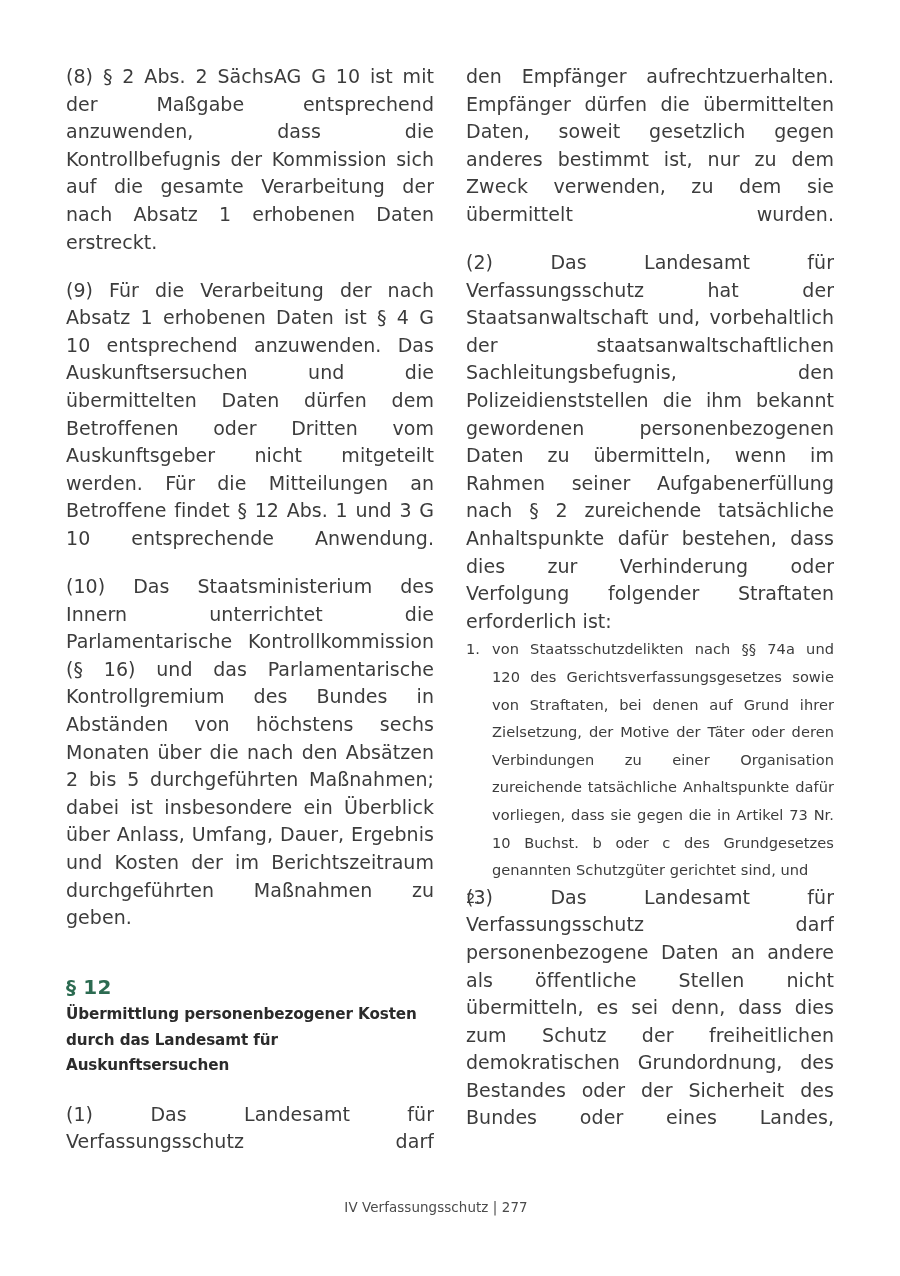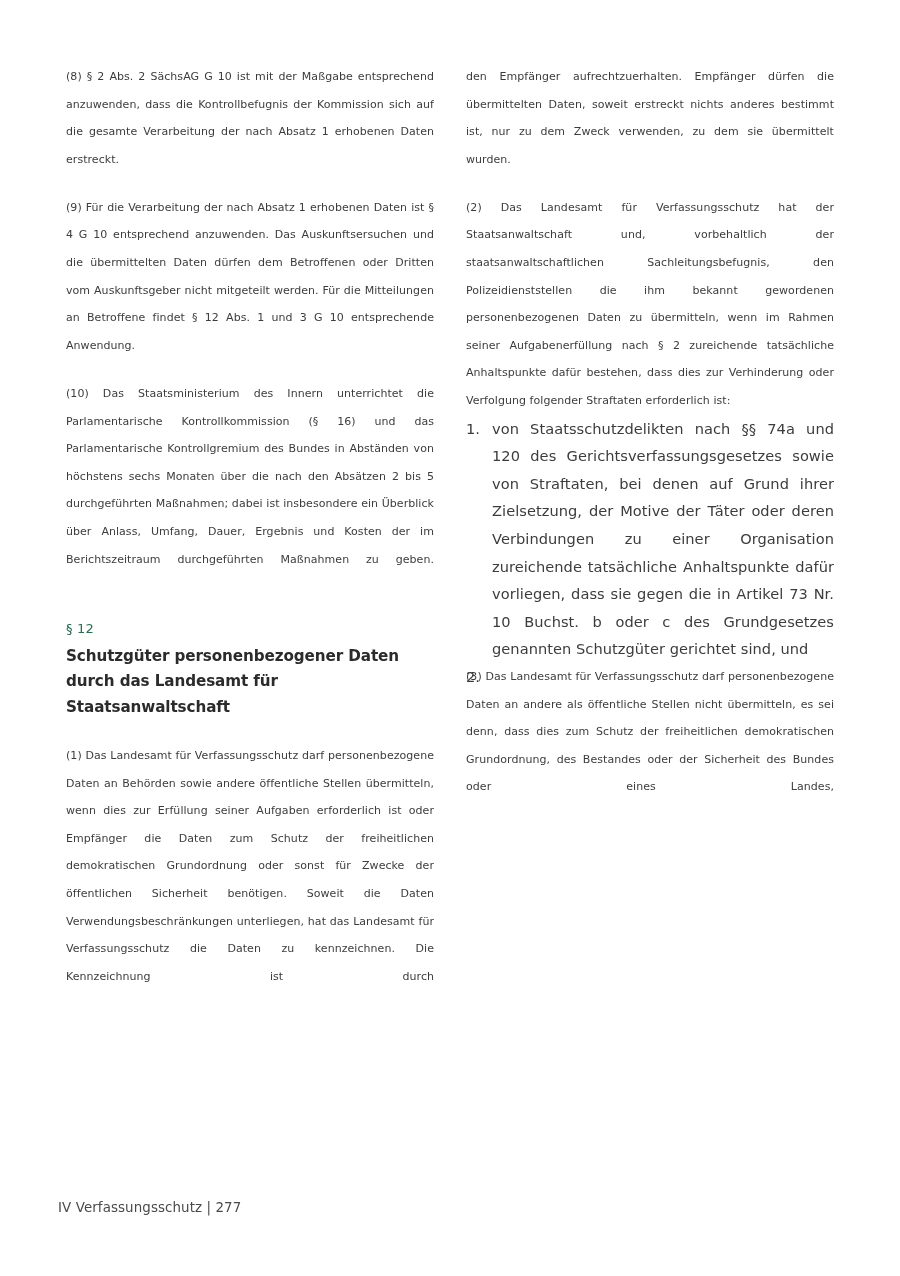--- a/index.html
+++ b/index.html
@@ -35,21 +35,21 @@
   }
 
   .col {
     width: 368px;
     height: 1095px;
     overflow: hidden;
   }
 
   p.body-par {
     margin: 0 0 20.5px 0;
-    font-size: 11px;
+    font-size: 19px;
     line-height: 27.6px;
     text-align: justify;
     text-justify: inter-word;
     letter-spacing: 0.05px;
     color: #3c3c3c;
     -webkit-hyphens: none;
     hyphens: none;
   }
   p.body-par.tight {
     margin-bottom: 0;
@@ -59,23 +59,23 @@
   p.full-justify {
     text-align-last: justify;
   }
 
   .section-head {
     margin: 0;
     padding: 0;
   }
   .sec-num {
     display: block;
-    font-size: 13px;
+    font-size: 20px;
     line-height: 24px;
-    font-weight: 400;
+    font-weight: 700;
     color: #2c6b51;
     letter-spacing: 0.2px;
     margin-bottom: 3px;
   }
   .sec-title {
     display: block;
     font-size: 15.2px;
     line-height: 25.5px;
     font-weight: 600;
     color: #2b2b2b;
@@ -108,24 +108,24 @@
   ol.num-list > li .marker {
     position: absolute;
     left: 0;
     top: 0;
     width: 22px;
     text-align: left;
   }
 
   .footer {
     position: absolute;
-    left: 58px;
+    left: 52px;
     top: 1198px;
     width: 768px;
-    text-align: left;
+    text-align: center;
     font-size: 13.4px;
     line-height: 20px;
     color: #4a4a4a;
     letter-spacing: 0.1px;
   }
 </style>
 </head>
 <body>
 
 <div class="page">
@@ -138,32 +138,32 @@
 
       <p class="body-par full-justify">(9) Für die Verarbeitung der nach Absatz 1 erhobenen Daten ist § 4 G 10 entsprechend anzuwenden. Das Auskunftsersuchen und die übermittelten Daten dürfen dem Betroffenen oder Dritten vom Auskunftsgeber nicht mitgeteilt werden. Für die Mitteilungen an Betroffene findet § 12 Abs. 1 und 3 G 10 entsprechende Anwendung.</p>
 
       <p class="body-par full-justify">(10) Das Staatsministerium des Innern unterrichtet die Parlamentarische Kontrollkommission (§ 16) und das Parlamentarische Kontrollgremium des Bundes in Abständen von höchstens sechs Monaten über die nach den Absätzen 2 bis 5 durchgeführten Maßnahmen; dabei ist insbesondere ein Überblick über Anlass, Umfang, Dauer, Ergebnis und Kosten der im Berichtszeitraum durchgeführten Maßnahmen zu geben.</p>
 
       <div class="head-spacer-top"></div>
 
       <div class="head-block section-head">
         <span class="sec-num">§ 12</span>
         <span class="sec-title">
-          <span class="sec-title-line">Schutzgüter personenbezogener Daten</span>
-          <span class="sec-title-line">durch das Landesamt für Staatsanwaltschaft</span>
+          <span class="sec-title-line">Übermittlung personenbezogener Kosten</span>
+          <span class="sec-title-line">durch das Landesamt für Auskunftsersuchen</span>
         </span>
       </div>
 
       <p class="body-par full-justify tight">(1) Das Landesamt für Verfassungsschutz darf personenbezogene Daten an Behörden sowie andere öffentliche Stellen übermitteln, wenn dies zur Erfüllung seiner Aufgaben erforderlich ist oder Empfänger die Daten zum Schutz der freiheitlichen demokratischen Grundordnung oder sonst für Zwecke der öffentlichen Sicherheit benötigen. Soweit die Daten Verwendungsbeschränkungen unterliegen, hat das Landesamt für Verfassungsschutz die Daten zu kennzeichnen. Die Kennzeichnung ist durch</p>
 
     </div>
 
     <div class="col">
 
-      <p class="body-par full-justify">den Empfänger aufrechtzuerhalten. Empfänger dürfen die übermittelten Daten, soweit erstreckt nichts anderes bestimmt ist, nur zu dem Zweck verwenden, zu dem sie übermittelt wurden.</p>
+      <p class="body-par full-justify">den Empfänger aufrechtzuerhalten. Empfänger dürfen die übermittelten Daten, soweit gesetzlich gegen anderes bestimmt ist, nur zu dem Zweck verwenden, zu dem sie übermittelt wurden.</p>
 
       <p class="body-par" style="margin-bottom:0;">(2) Das Landesamt für Verfassungsschutz hat der Staatsanwaltschaft und, vorbehaltlich der staatsanwaltschaftlichen Sachleitungsbefugnis, den Polizeidienststellen die ihm bekannt gewordenen personenbezogenen Daten zu übermitteln, wenn im Rahmen seiner Aufgabenerfüllung nach § 2 zureichende tatsächliche Anhaltspunkte dafür bestehen, dass dies zur Verhinderung oder Verfolgung folgender Straftaten erforderlich ist:</p>
 
       <ol class="num-list">
         <li>
           <span class="marker">1.</span>
           <span>von Staatsschutzdelikten nach §§ 74a und 120 des Gerichtsverfassungsgesetzes sowie von Straftaten, bei denen auf Grund ihrer Zielsetzung, der Motive der Täter oder deren Verbindungen zu einer Organisation zureichende tatsächliche Anhaltspunkte dafür vorliegen, dass sie gegen die in Artikel 73 Nr. 10 Buchst. b oder c des Grundgesetzes genannten Schutzgüter gerichtet sind, und</span>
         </li>
         <li>
           <span class="marker">2.</span>

